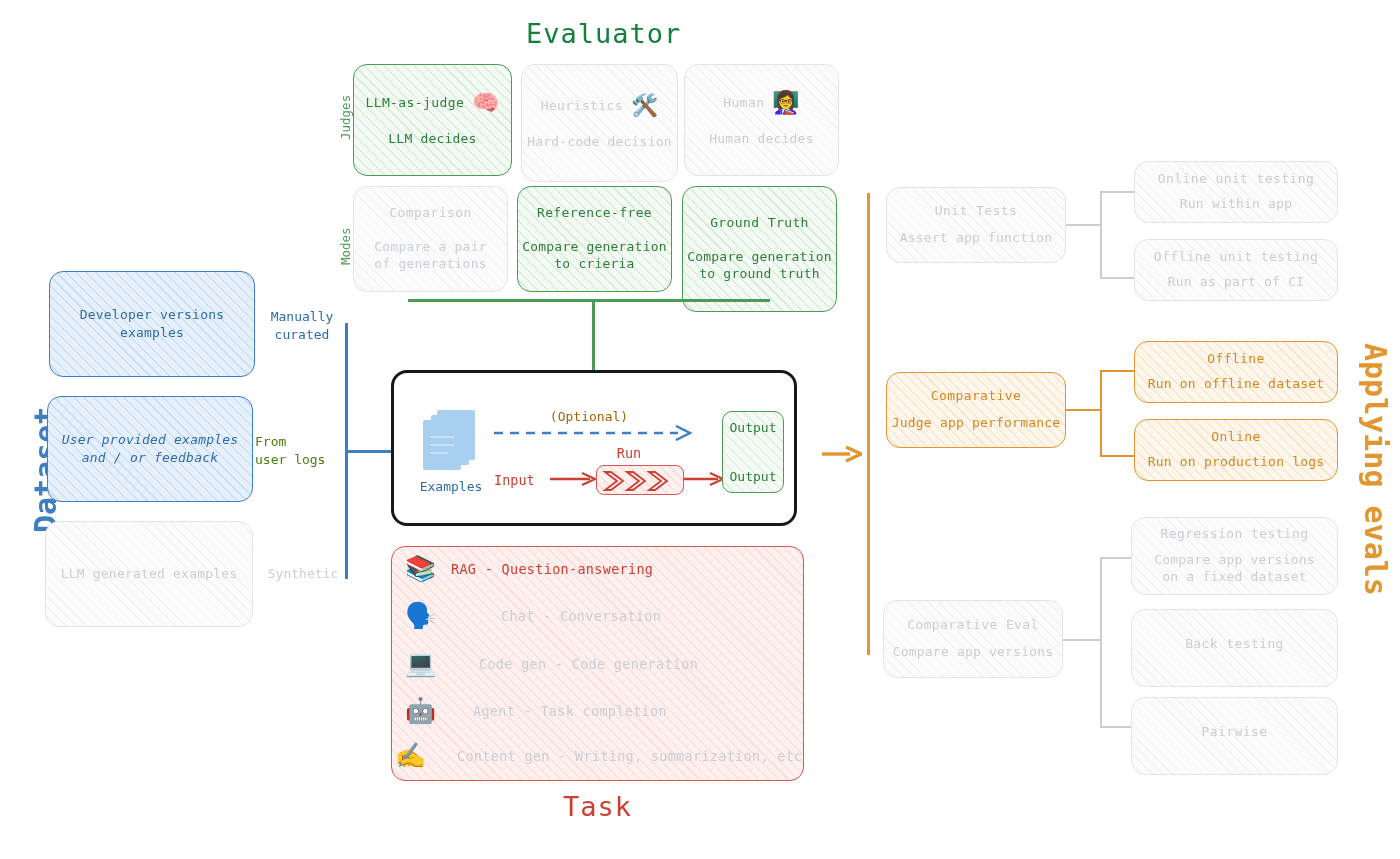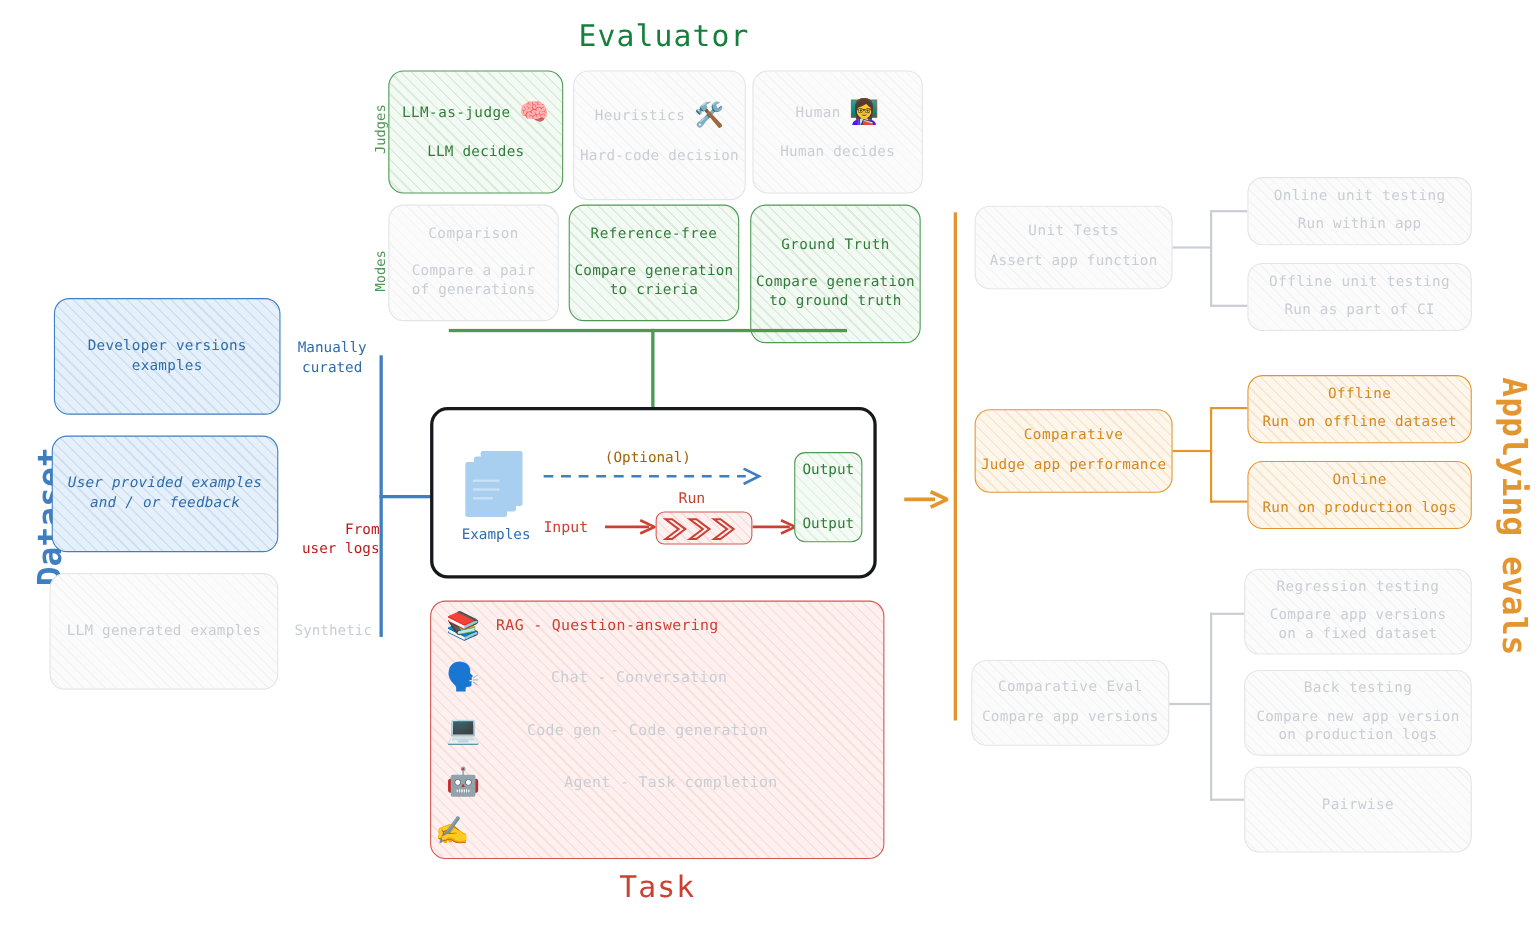--- a/index.html
+++ b/index.html
@@ -182,21 +182,21 @@
   </div>
 </div>
 <div class="card ghost" style="left:45px;top:521px;width:208px;height:106px;">
   <div class="t2">LLM generated examples</div>
 </div>
 
 <div class="abs" style="left:262px;top:308px;width:80px;text-align:center;font-size:13px;line-height:1.35;color:#2f6cab;">
   <span>Manually</span><br>
   <span>curated</span>
 </div>
-<div class="abs" style="left:255px;top:433px;width:90px;text-align:right;font-size:13px;line-height:1.35;color:#b91c1c;margin-top:40px;">
+<div class="abs" style="left:255px;top:433px;width:90px;text-align:left;font-size:13px;line-height:1.35;color:#4d7c0f;">
   <span>From</span><br>
   <span>user logs</span>
 </div>
 <div class="abs" style="left:263px;top:566px;width:80px;text-align:center;font-size:13px;color:#c9ced4;">Synthetic</div>
 
 <div class="line b" style="left:345px;top:323px;width:3px;height:256px;"></div>
 <div class="line b" style="left:345px;top:450px;width:48px;height:3px;"></div>
 
 <div id="pipeline">
 
@@ -254,24 +254,25 @@
 <div class="taskrow" style="top:603px;left:391px;">
   <span class="emoji">🗣️</span>
   <span class="lbl" style="color:#c9ced4;margin-left:50px;">Chat - Conversation</span>
 </div>
 <div class="taskrow" style="top:651px;left:391px;">
   <span class="emoji">💻</span>
   <span class="lbl" style="color:#c9ced4;margin-left:28px;">Code gen - Code generation</span>
 </div>
 <div class="taskrow" style="top:698px;left:391px;">
   <span class="emoji">🤖</span>
-  <span class="lbl" style="color:#c9ced4;margin-left:62px;">Agent - Task completion</span>
+  <span class="lbl" style="color:#c9ced4;margin-left:22px;">Agent - Task completion</span>
 </div>
 <div class="taskrow" style="top:743px;left:381px;">
   <span class="emoji">✍️</span>
+  <span class="lbl" style="color:#c9ced4;margin-left:16px;">Content gen - Writing, summarization, etc</span>
 </div>
 
 <div class="title" style="left:563px;top:791px;color:#cc4033;">Task</div>
 
 <svg class="abs" style="left:820px;top:444px;" width="42" height="20" viewBox="0 0 42 20">
   <line x1="2" y1="10" x2="30" y2="10" stroke="#e3962f" stroke-width="3.4"></line>
   <path d="M26 3 L41 10 L26 17" fill="none" stroke="#e3962f" stroke-width="3.4"></path>
 </svg>
 <div class="line o" style="left:867px;top:193px;width:3px;height:462px;"></div>
 
@@ -333,21 +334,17 @@
   <div class="t1">Regression testing</div>
   <div style="height:8px;"></div>
   <div class="t2">
     <span>Compare app versions</span><br>
     <span>on a fixed dataset</span>
   </div>
 </div>
 <div class="card ghost" style="left:1131px;top:609px;width:207px;height:78px;">
   <div class="t1">Back testing</div>
   <div style="height:8px;"></div>
-  <div class="t2">
-    <span>Compare new app version</span><br>
-    <span>on production logs</span>
-  </div>
 </div>
 <div class="card ghost" style="left:1131px;top:697px;width:207px;height:78px;">
   <div class="t1">Pairwise</div>
   <div style="height:8px;"></div>
 </div>
 
 </body></html>

